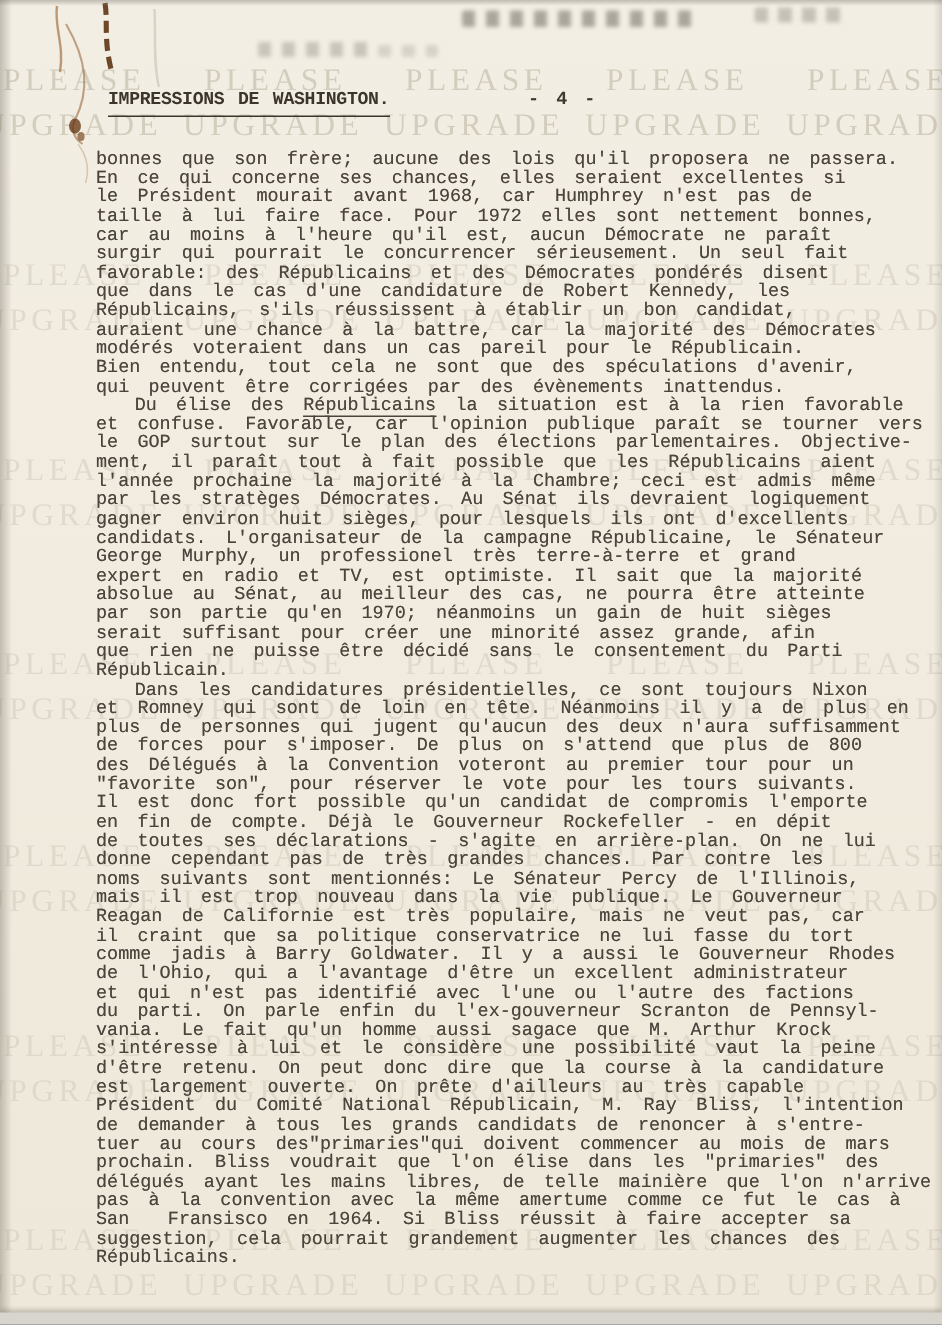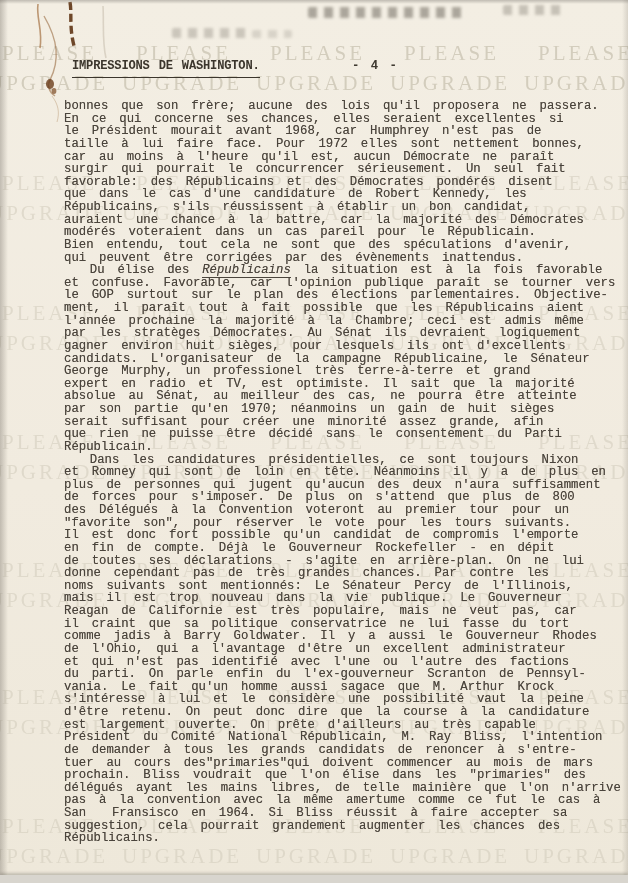--- a/index.html
+++ b/index.html
@@ -37,21 +37,21 @@
   .page-num{position:absolute;top:59px;left:352px;font-size:12.3px;font-weight:bold;
     color:#3f3a31;word-spacing:4px;}
   .body-text{
     position:absolute;left:64px;top:100px;width:560px;
     font-size:12.3px;line-height:12.63px;word-spacing:5.5px;
     color:#4a443c;text-shadow:0 0 0.4px rgba(60,50,40,.55);
   }
   .body-text pre{margin:0;font:inherit;white-space:pre;line-height:inherit;}
   .para-gap{margin-bottom:12.63px;}
   .pline{white-space:pre;}
-  .u-word{border-bottom:1.2px solid #4a443c;font-style:italic;}
+  .u-word{border-bottom:1.2px solid #4a443c;}
 </style>
 </head>
 <body>
 
 <div class="page">
 
   <div class="wm-layer">
       <div class="wm-row" style="top: 41px; left: 2px; opacity: 0.95;"><span>PLEASE</span><span>PLEASE</span><span>PLEASE</span><span>PLEASE</span><span>PLEASE</span></div>
       <div class="wm-row" style="top: 71px; left: -12px; opacity: 0.95;"><span>UPGRADE</span><span>UPGRADE</span><span>UPGRADE</span><span>UPGRADE</span><span>UPGRADE</span></div>
       <div class="wm-row" style="top: 171px; left: 2px; opacity: 0.55;"><span>PLEASE</span><span>PLEASE</span><span>PLEASE</span><span>PLEASE</span><span>PLEASE</span></div>
@@ -93,21 +93,21 @@
 taille à lui faire face. Pour 1972 elles sont nettement bonnes,
 car au moins à l'heure qu'il est, aucun Démocrate ne paraît
 surgir qui pourrait le concurrencer sérieusement. Un seul fait
 favorable: des Républicains et des Démocrates pondérés disent
 que dans le cas d'une candidature de Robert Kennedy, les
 Républicains, s'ils réussissent à établir un bon candidat,
 auraient une chance à la battre, car la majorité des Démocrates
 modérés voteraient dans un cas pareil pour le Républicain.
 Bien entendu, tout cela ne sont que des spéculations d'avenir,
 qui peuvent être corrigées par des évènements inattendus.</pre>
-    <div class="pline"><span>  Du élise des </span><span class="u-word">Républicains</span><span> la situation est à la fois favorable</span></div>
+    <div class="pline"><span>  Du élise des </span><span class="u-word">Républicains</span><span> la situation est à la rien favorable</span></div>
     <pre class="para-gap">et confuse. Favorable, car l'opinion publique paraît se tourner vers
 le GOP surtout sur le plan des élections parlementaires. Objective-
 ment, il paraît tout à fait possible que les Républicains aient
 l'année prochaine la majorité à la Chambre; ceci est admis même
 par les stratèges Démocrates. Au Sénat ils devraient logiquement
 gagner environ huit sièges, pour lesquels ils ont d'excellents
 candidats. L'organisateur de la campagne Républicaine, le Sénateur
 George Murphy, un professionel très terre-à-terre et grand
 expert en radio et TV, est optimiste. Il sait que la majorité
 absolue au Sénat, au meilleur des cas, ne pourra être atteinte

